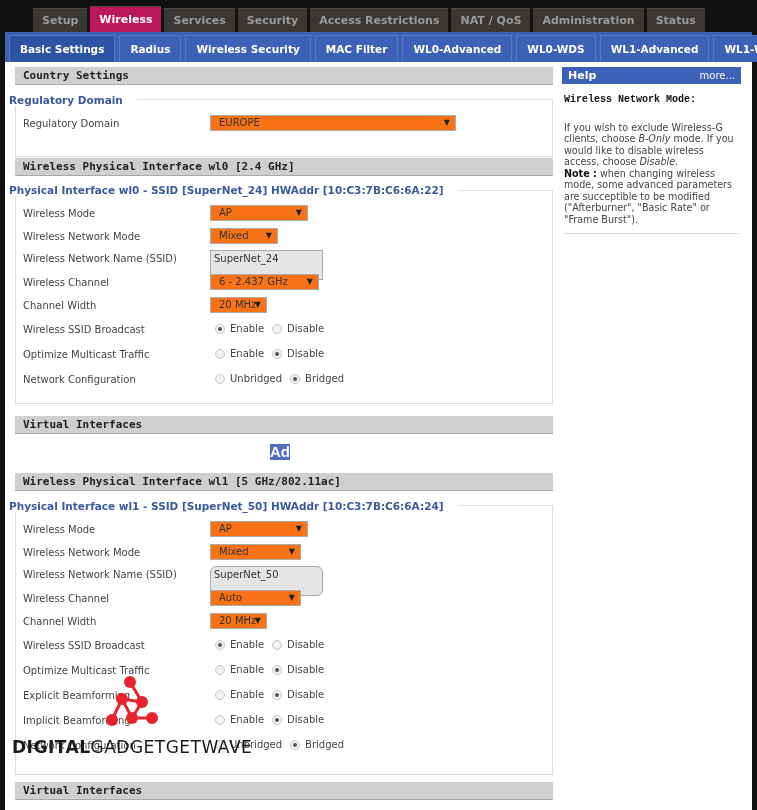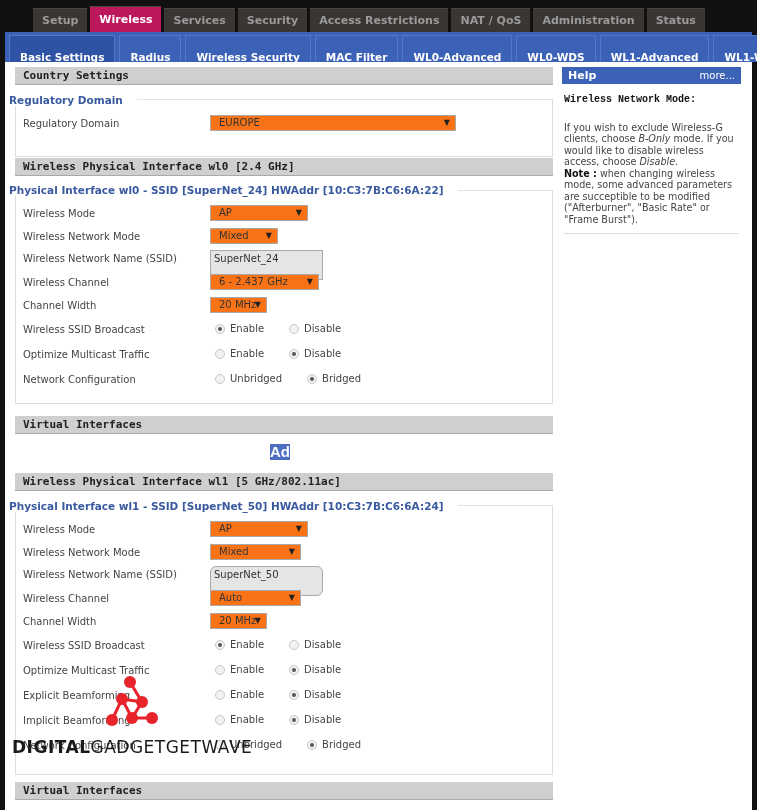--- a/index.html
+++ b/index.html
@@ -13,21 +13,21 @@
   .topnav .tab {
     height: 24px; padding: 0 9px; line-height: 23px;
     background: #3a3634; color: #9a9a9a; font-weight: bold; font-size: 11px;
     font-family: "DejaVu Sans", sans-serif; border-top: 1px solid #4a4644; white-space: nowrap;
   }
   .topnav .tab.active { background: #be185d; color: #fff; height: 26px; margin-top: -2px; line-height: 26px; }
 
   
   .subnav { position: absolute; left: 5px; top: 32px; width: 747px; height: 30px; background: #3c62b8; padding: 3px 0 0 4px; display: flex; gap: 4px; }
   .subnav .tab {
-    height: 27px; padding: 8px 10px; line-height: 26px;
+    height: 27px; padding: 0 10px; line-height: 26px;
     background: #3c62b8; color: #fff; font-weight: bold; font-size: 10.5px;
     border: 1px solid #5577c4; border-bottom: none; white-space: nowrap;
   }
   .subnav .tab.active { background: #2f53a4; }
 
   
   .content { position: absolute; left: 5px; top: 62px; width: 747px; height: 748px; background: #fff; }
 
   .main { position: absolute; left: 0; top: 0; width: 553px; }
   .sec-head {
@@ -45,21 +45,21 @@
   .row .label { position: absolute; left: 0; top: 3px; font-size: 10px; color: #444; white-space: nowrap; }
   .select {
     position: absolute; height: 16px; border: 1px solid #aaa; background: #f97316;
     font-size: 10px; line-height: 14px; padding-left: 8px; color: #333;
   }
   .select .arrow { position: absolute; right: 5px; top: 0; font-size: 8px; color: #222; }
   .text-input {
     position: absolute; height: 30px; border: 1px solid #aaa; background: #e5e5e5;
     font-size: 10px; line-height: 16px; padding-left: 3px; color: #333; width: 113px;
   }
-  .radio-group { position: absolute; top: 2px; display: flex; align-items: center; font-size: 10px; color: #444; white-space: nowrap; gap: 17px; }
+  .radio-group { position: absolute; top: 2px; display: flex; align-items: center; font-size: 10px; color: #444; white-space: nowrap; }
   .radio { width: 10px; height: 10px; border-radius: 50%; border: 1px solid #c8c8c8; background: #f2f2f2; display: inline-block; margin-right: 5px; position: relative; }
   .radio.checked::after { content: ""; position: absolute; left: 2px; top: 2px; width: 4px; height: 4px; border-radius: 50%; background: #555; }
   .radio-group .opt { display: inline-flex; align-items: center; margin-right: 8px; }
 
   .add-btn { position: absolute; left: 265px; top: 382px; width: 20px; height: 16px; background: #4c6fc4; color: #fff; font-size: 15px; font-weight: bold; text-align: center; line-height: 16px; border: none; }
 
   
   .help { position: absolute; left: 557px; top: 5px; width: 179px; }
   .help-head { height: 17px; background: #3c62b8; color: #fff; font-weight: bold; font-size: 11px; line-height: 17px; padding: 0 6px; display: flex; justify-content: space-between; }
   .help-head .more { font-weight: normal; font-size: 10px; }

